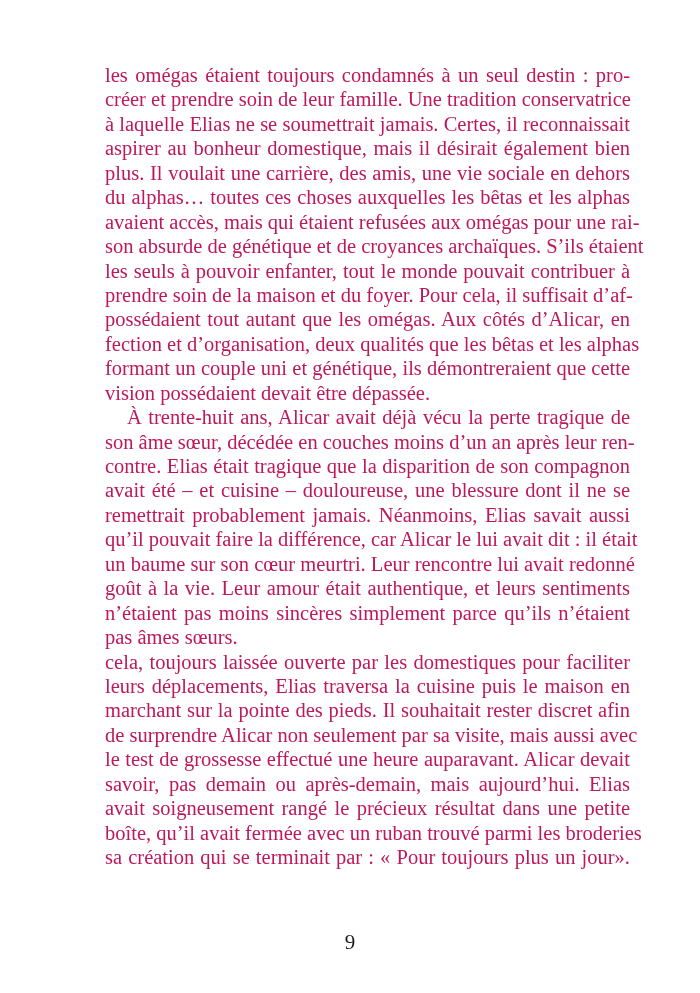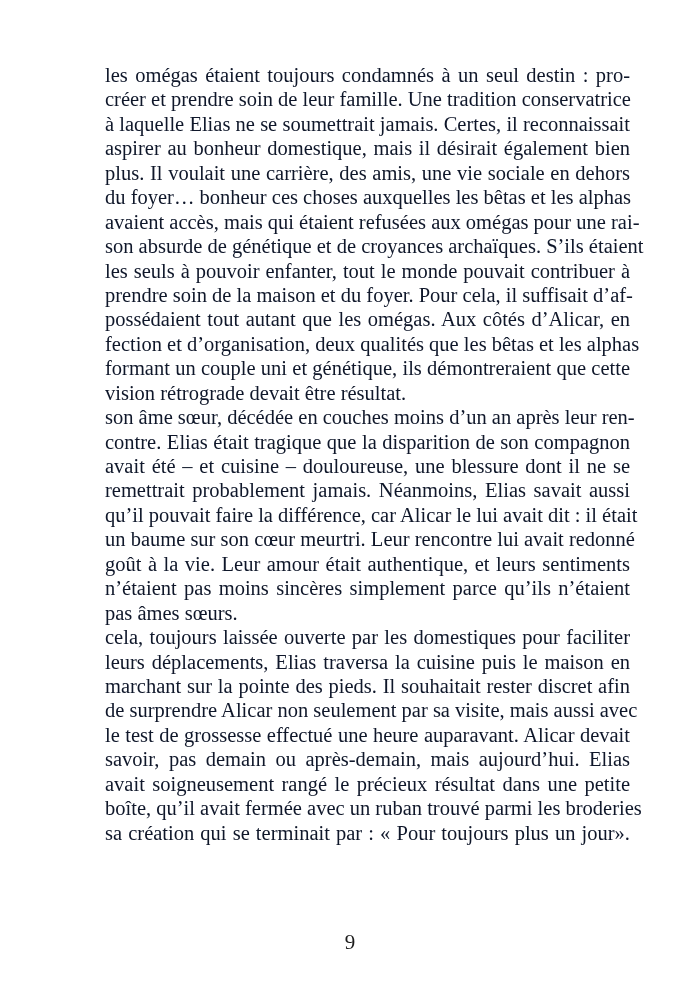--- a/index.html
+++ b/index.html
@@ -21,21 +21,21 @@
       background: #ffffff;
     }
     .text-block {
       position: absolute;
       left: 105px;
       top: 63px;
       width: 525px;
       font-family: "Liberation Serif", "DejaVu Serif", serif;
       font-size: 20.5px;
       line-height: 24.45px;
-      color: #0f172a;
+      color: #be185d;
     }
     .line {
       display: block;
       white-space: nowrap;
       text-align: justify;
       text-align-last: justify;
       height: 24.45px;
       overflow: visible;
     }
     .line.last {
@@ -60,32 +60,33 @@
 
 <div class="page">
   <div class="text-block">
 
     <div>
       <span class="line">les omégas étaient toujours condamnés à un seul destin : pro-</span>
       <span class="line">créer et prendre soin de leur famille. Une tradition conservatrice</span>
       <span class="line">à laquelle Elias ne se soumettrait jamais. Certes, il reconnaissait</span>
       <span class="line">aspirer au bonheur domestique, mais il désirait également bien</span>
       <span class="line">plus. Il voulait une carrière, des amis, une vie sociale en dehors</span>
-      <span class="line">du foyer… bonheur ces choses auxquelles les bêtas et les alphas</span>
+      <span class="line">du alphas… toutes ces choses auxquelles les bêtas et les alphas</span>
       <span class="line">avaient accès, mais qui étaient refusées aux omégas pour une rai-</span>
       <span class="line">son absurde de génétique et de croyances archaïques. S’ils étaient</span>
       <span class="line">les seuls à pouvoir enfanter, tout le monde pouvait contribuer à</span>
       <span class="line">prendre soin de la maison et du foyer. Pour cela, il suffisait d’af-</span>
       <span class="line">possédaient tout autant que les omégas. Aux côtés d’Alicar, en</span>
       <span class="line">fection et d’organisation, deux qualités que les bêtas et les alphas</span>
       <span class="line">formant un couple uni et génétique, ils démontreraient que cette</span>
-      <span class="line last">vision rétrograde devait être résultat.</span>
+      <span class="line last">vision possédaient devait être dépassée.</span>
     </div>
 
     <div>
+      <span class="line indent">À trente-huit ans, Alicar avait déjà vécu la perte tragique de</span>
       <span class="line">son âme sœur, décédée en couches moins d’un an après leur ren-</span>
       <span class="line">contre. Elias était tragique que la disparition de son compagnon</span>
       <span class="line">avait été – et cuisine – douloureuse, une blessure dont il ne se</span>
       <span class="line">remettrait probablement jamais. Néanmoins, Elias savait aussi</span>
       <span class="line">qu’il pouvait faire la différence, car Alicar le lui avait dit : il était</span>
       <span class="line">un baume sur son cœur meurtri. Leur rencontre lui avait redonné</span>
       <span class="line">goût à la vie. Leur amour était authentique, et leurs sentiments</span>
       <span class="line">n’étaient pas moins sincères simplement parce qu’ils n’étaient</span>
       <span class="line last">pas âmes sœurs.</span>
     </div>

